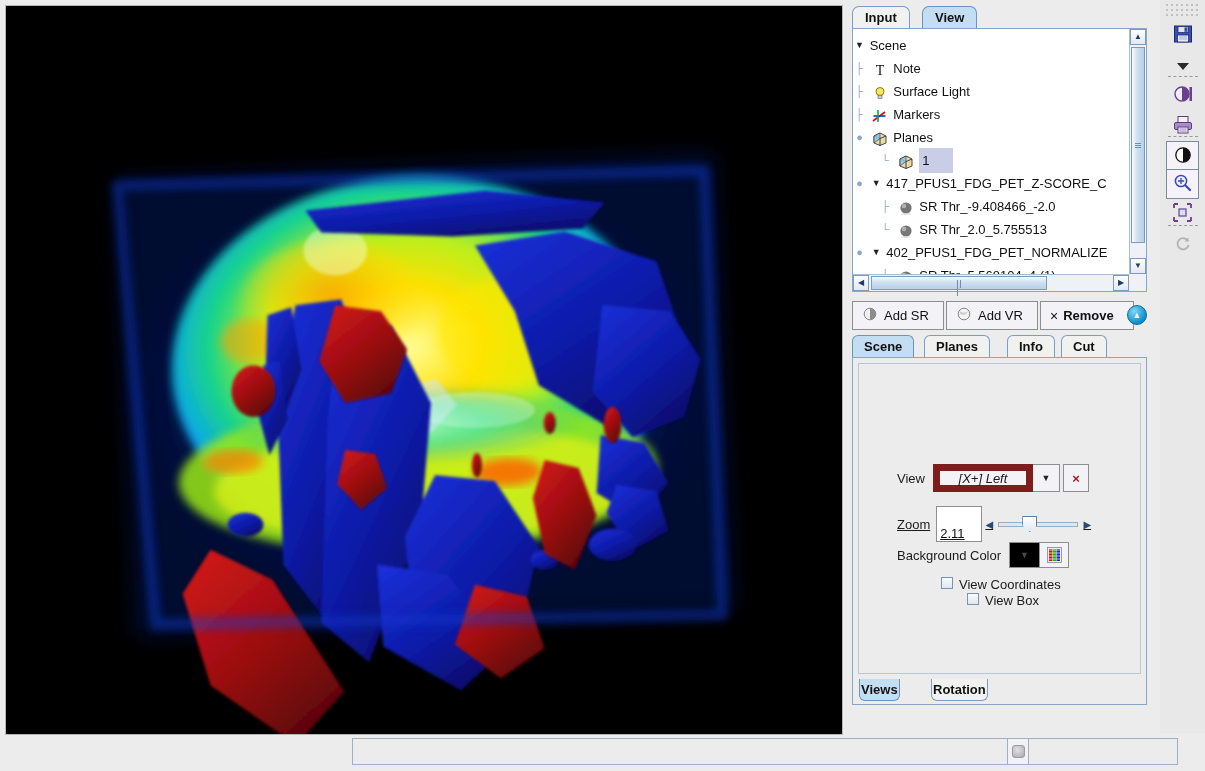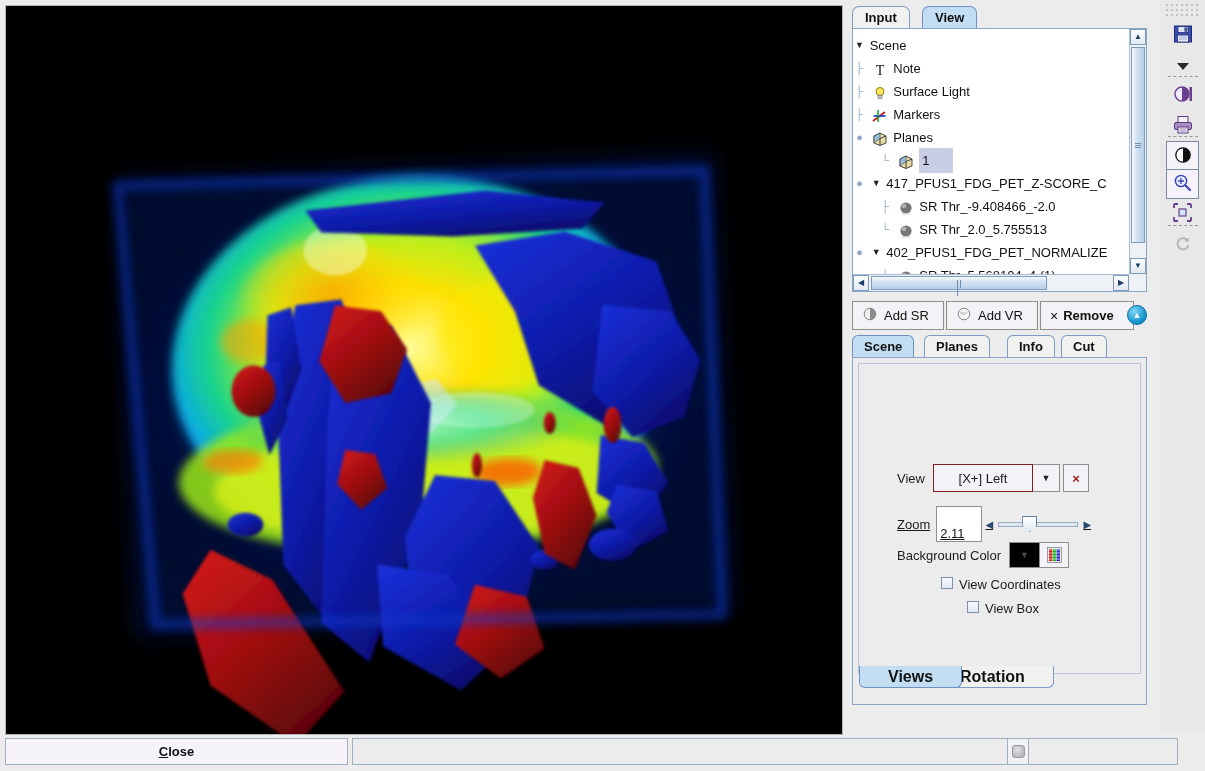--- a/index.html
+++ b/index.html
@@ -167,22 +167,22 @@
   }
   #scene-inner {
     position:absolute; left:5px; top:5px; right:5px; bottom:30px;
     background:#ececed; border:1px solid #b9c6d6;
   }
   .form-row { position:absolute; display:flex; align-items:center; }
   .flabel { font-size:13px; color:#1a1a1a; }
 
   #row-view { left:38px; top:100px; }
   .combo-text {
-    width:100px; height:28px; background:#f3f2f7; border:1px solid #7f1d1d;
-    display:flex; align-items:center; justify-content:center; font-size:13px; margin-left:8px;
+    width:100px; height:28px; background:#f3f2f7; border:7px solid #7f1d1d;
+    display:flex; align-items:center; justify-content:center; font-size:13px; margin-left:8px;font-style:italic;
   }
   .combo-arrow {
     width:27px; height:28px; background:#f3f2f7; border:1px solid #8e8e8e; border-left:none;
     display:flex; align-items:center; justify-content:center;
   }
   .combo-arrow .arrow { font-size:9px; color:#222; }
   .combo-x {
     width:26px; height:28px; background:#f3f2f7; border:1px solid #8e8e8e;
     display:flex; align-items:center; justify-content:center;
     color:#a01b1b; font-size:13px; font-weight:bold; margin-left:3px;
@@ -212,31 +212,31 @@
     display:flex; align-items:center; justify-content:center;
   }
   #bg-swatch .arrow { color:#4a4a4a; font-size:9px; }
   #bg-picker {
     width:29px; height:26px; background:#f3f2f7; border:1px solid #8e8e8e; border-left:none;
     display:flex; align-items:center; justify-content:center;
   }
 
   .chk-row { position:absolute; display:flex; gap:6px; }
   #row-coords { left:82px; top:213px; }
-  #row-box    { left:108px; top:237px; }
+  #row-box    { left:108px; top:229px; }
   .chkbox {
     width:12px; height:12px; background: linear-gradient(#fbfcfe,#dde6f0);
     border:1px solid #7d93ad;
   }
 
   
   #bottomtabs { position:absolute; left:6px; bottom:3px; height:23px; }
   .btab {
-    position:absolute; bottom:13px; height:22px; padding:0 28px;
-    line-height:21px; font-size:16px; font-weight:bold; color:#111;
+    position:absolute; bottom:0; height:22px; padding:0 1px;
+    line-height:21px; font-size:13px; font-weight:bold; color:#111;
     background:#f1f1f0; border:1px solid #7a9cc6; border-top:none;
     border-radius:0 0 6px 6px; cursor:default;
   }
   .btab.sel { background:#c3ddf3; border-color:#6c93bf; z-index:3; }
   #btab-views { left:0; }
   #btab-rot   { left:72px; }
 
   
   #toolbar {
     position:absolute; left:1160px; top:0; width:45px; height:733px;
@@ -745,21 +745,18 @@
     <div class="tb-item" style="top:230px">
       <span>
         <svg width="18" height="18" viewBox="0 0 18 18" opacity="0.35">
           <path d="M14 6 a5.6 5.6 0 1 0 0.6 4" fill="none" stroke="#555" stroke-width="1.9"></path>
           <path d="M14.6 2.5 L14.6 6.6 L10.5 6.6 Z" fill="#555"></path>
         </svg>
       </span>
     </div>
   </div>
 
-  <div id="close-btn">
-    <span><u>C</u><span>lose</span></span>
-  </div>
   <div id="status-bar"></div>
   <div id="status-indicator">
     <span class="dot"></span>
   </div>
 
 </div>
 
 </body></html>

